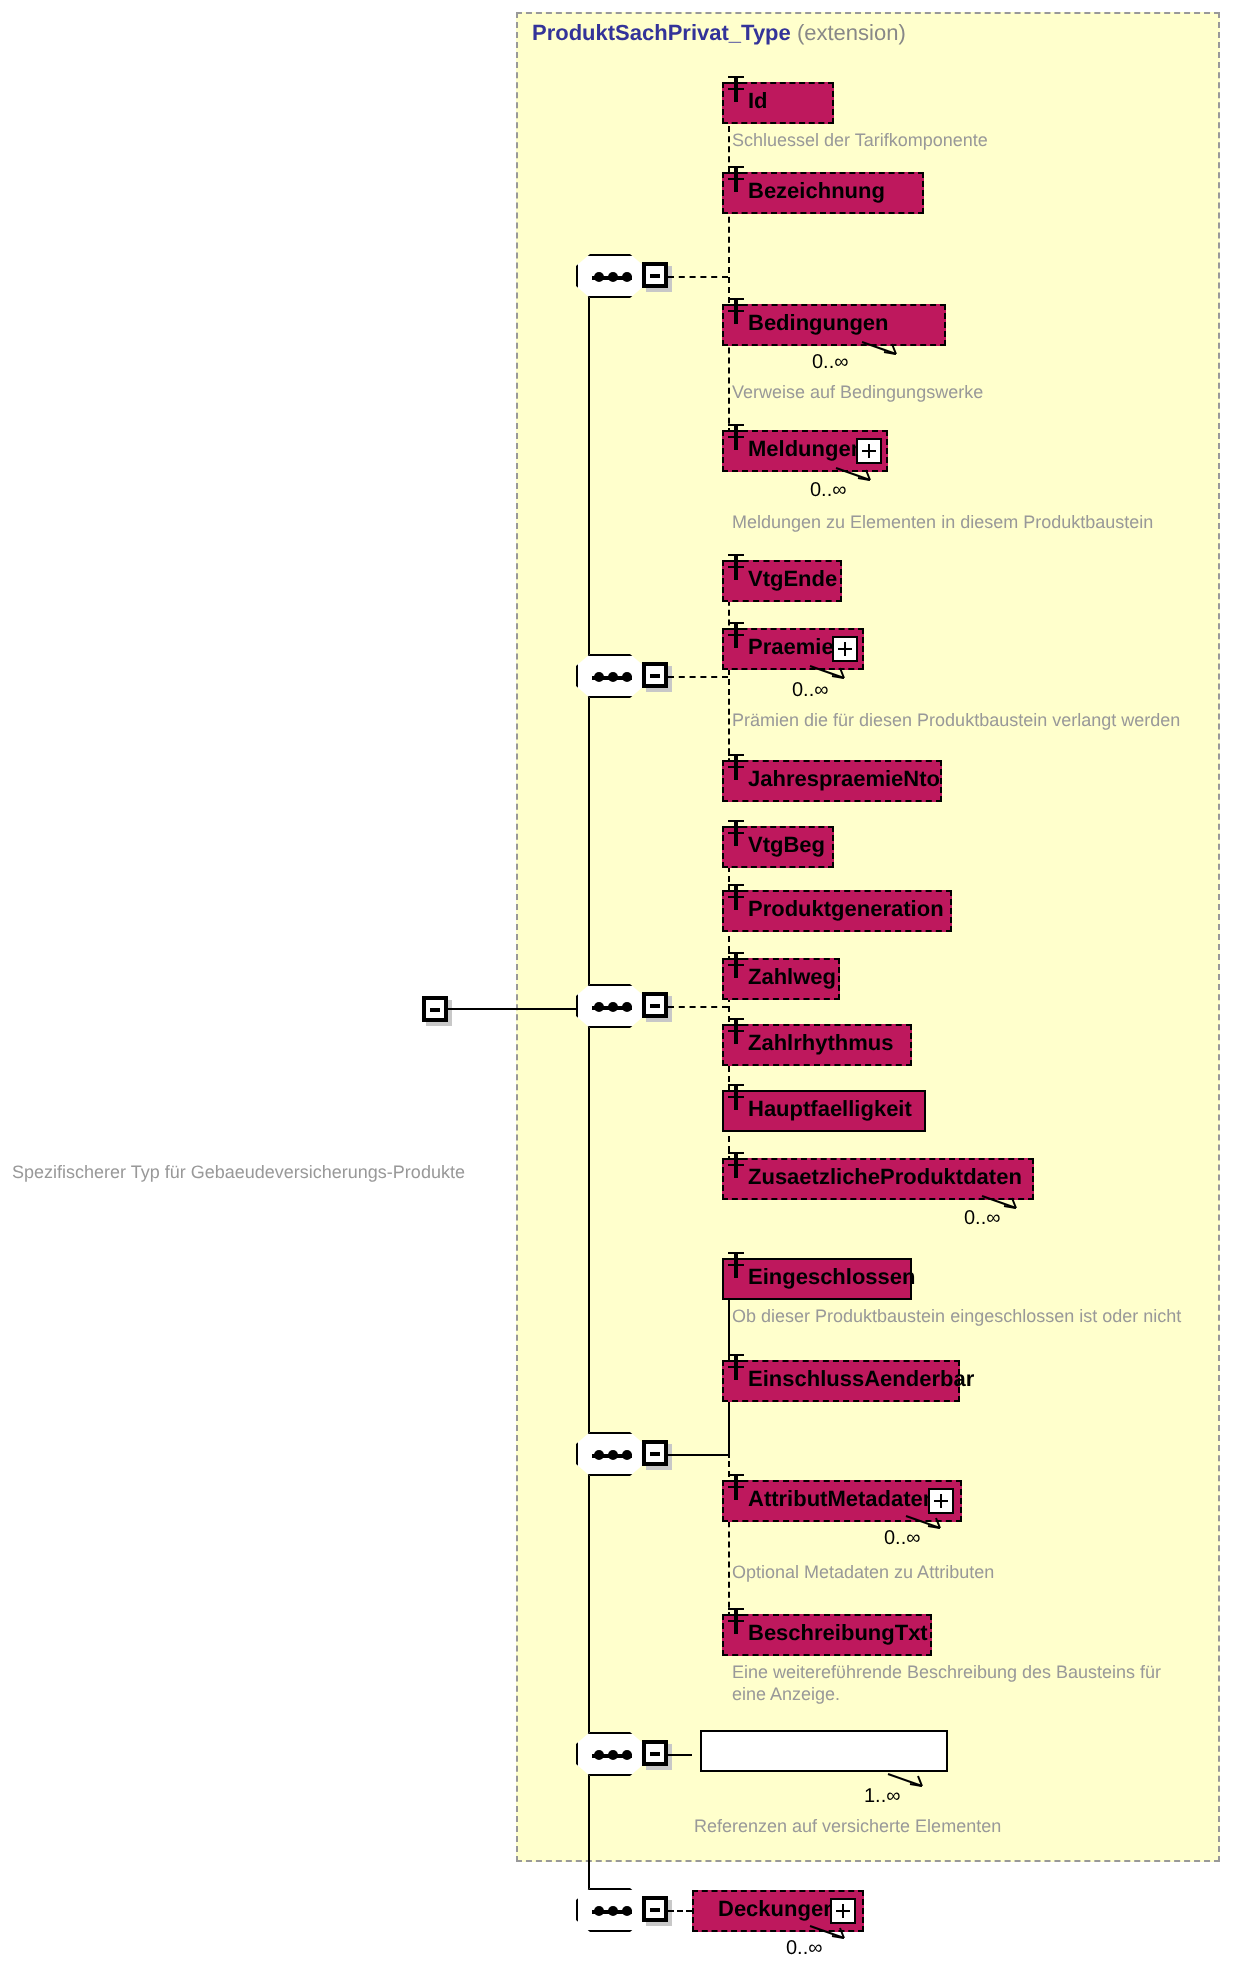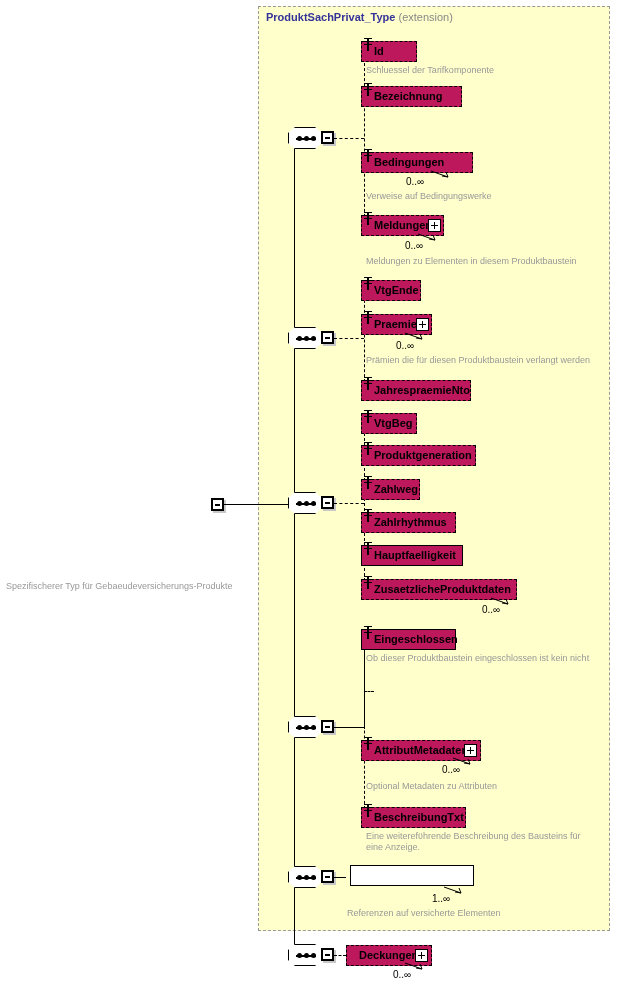--- a/index.html
+++ b/index.html
@@ -393,23 +393,32 @@
   <div class="ln h" style="left:364px;top:639px;width:10px;"></div>
   <div class="node required" style="left:361px;top:629px;width:95px;">
     <div class="shadow"></div>
     <div class="attrglyph">
         <span></span>
         <span></span>
         <span></span>
       </div>
     <div class="nlabel">Eingeschlossen</div>
   </div>
-  <div class="desc" style="left:366px;top:653px;">Ob dieser Produktbaustein eingeschlossen ist kein nicht</div>
+  <div class="desc" style="left:366px;top:653px;">Ob dieser Produktbaustein eingeschlossen ist oder nicht</div>
 
   <div class="dln h" style="left:364px;top:691px;width:10px;"></div>
+  <div class="node optional" style="left:361px;top:680px;width:119px;">
+    <div class="shadow"></div>
+    <div class="attrglyph">
+        <span></span>
+        <span></span>
+        <span></span>
+      </div>
+    <div class="nlabel">EinschlussAenderbar</div>
+  </div>
 
   <div class="dln h" style="left:364px;top:750px;width:10px;"></div>
   <div class="node optional" style="left:361px;top:740px;width:120px;">
     <div class="shadow"></div>
     <div class="attrglyph">
         <span></span>
         <span></span>
         <span></span>
       </div>
     <div class="nlabel">AttributMetadaten</div>

